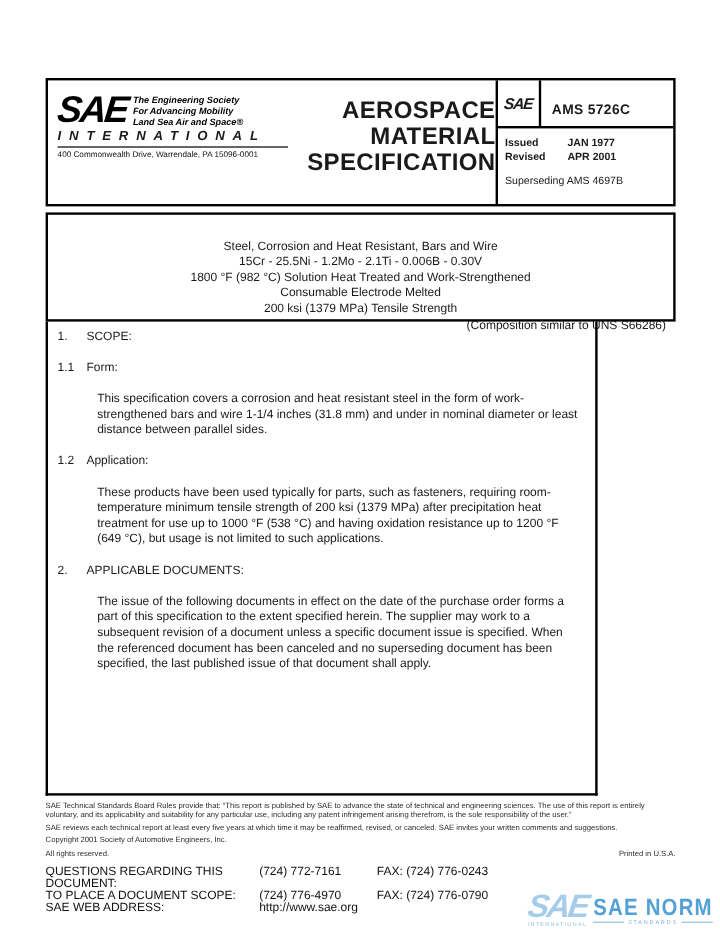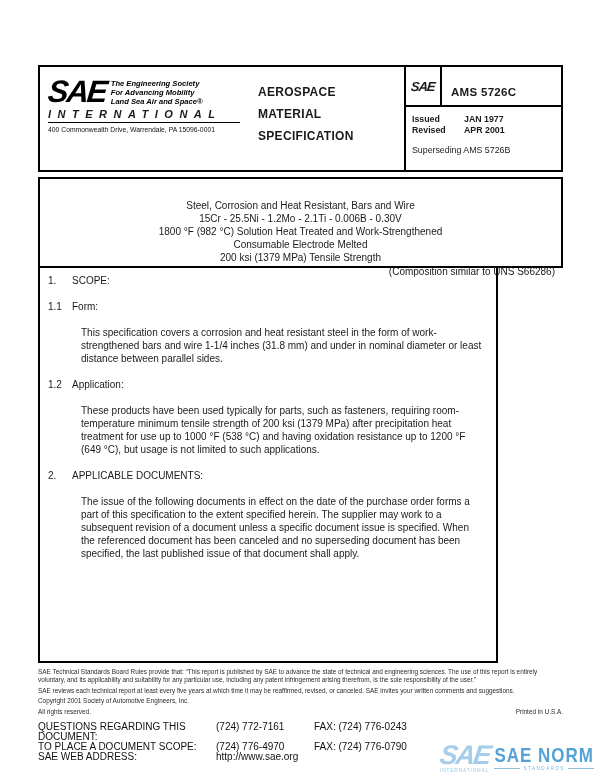--- a/index.html
+++ b/index.html
@@ -22,21 +22,21 @@
     letter-spacing:-2px; transform:skewX(-6deg); color:#000;
   }
   .tagline { margin-left:5px; font-style:italic; font-weight:bold;
     font-size:7.6px; line-height:9px; color:#000; padding-top:2px; }
   .intl-line { font-style:italic; font-weight:bold; font-size:11px;
     letter-spacing:6.5px; margin-top:1px; border-bottom:1.5px solid #000;
     padding-bottom:2px; width:192px; }
   .addr { font-size:6.8px; margin-top:3px; color:#111; }
 
   .h-center { flex:1; padding:14px 0 0 16px; }
-  .doc-type-line { font-weight:bold; font-size:12px; line-height:22px; letter-spacing:0.3px; }
+  .doc-type-line { font-weight:bold; font-size:20px; line-height:22px; letter-spacing:0.3px;text-align:right; }
 
   .h-right { width:157px; border-left:2px solid #000; display:flex; flex-direction:column; }
   .h-right-top { display:flex; border-bottom:2px solid #000; height:40px; }
   .sae-cell { width:36px; border-right:2px solid #000; display:flex; align-items:center; justify-content:center; }
   .sae-small { font-style:italic; font-weight:900; font-size:13px; letter-spacing:-1px; transform:skewX(-6deg); }
   .ams-cell { flex:1; display:flex; align-items:center; padding-left:9px;
     font-weight:bold; font-size:11.5px; letter-spacing:0.3px;margin-top:12px; }
   .h-right-bottom { padding:7px 6px 0 6px; font-size:8.8px; line-height:11px; }
   .iss-row { display:grid; grid-template-columns:52px auto;font-weight:bold; }
   .superseding { margin-top:9px; }
@@ -116,21 +116,21 @@
       </div>
       <div class="h-right-bottom">
         <div class="iss-row">
           <span>Issued</span>
           <span>JAN 1977</span>
         </div>
         <div class="iss-row">
           <span>Revised</span>
           <span>APR 2001</span>
         </div>
-        <div class="superseding">Superseding AMS 5726B</div>
+        <div class="superseding">Superseding AMS 4697B</div>
       </div>
     </div>
   </div>
 
   <div class="title-box">
     <div>Steel, Corrosion and Heat Resistant, Bars and Wire</div>
     <div>15Cr - 25.5Ni - 1.2Mo - 2.1Ti - 0.006B - 0.30V</div>
     <div>1800 °F (982 °C) Solution Heat Treated and Work-Strengthened</div>
     <div>Consumable Electrode Melted</div>
     <div>200 ksi (1379 MPa) Tensile Strength</div>

